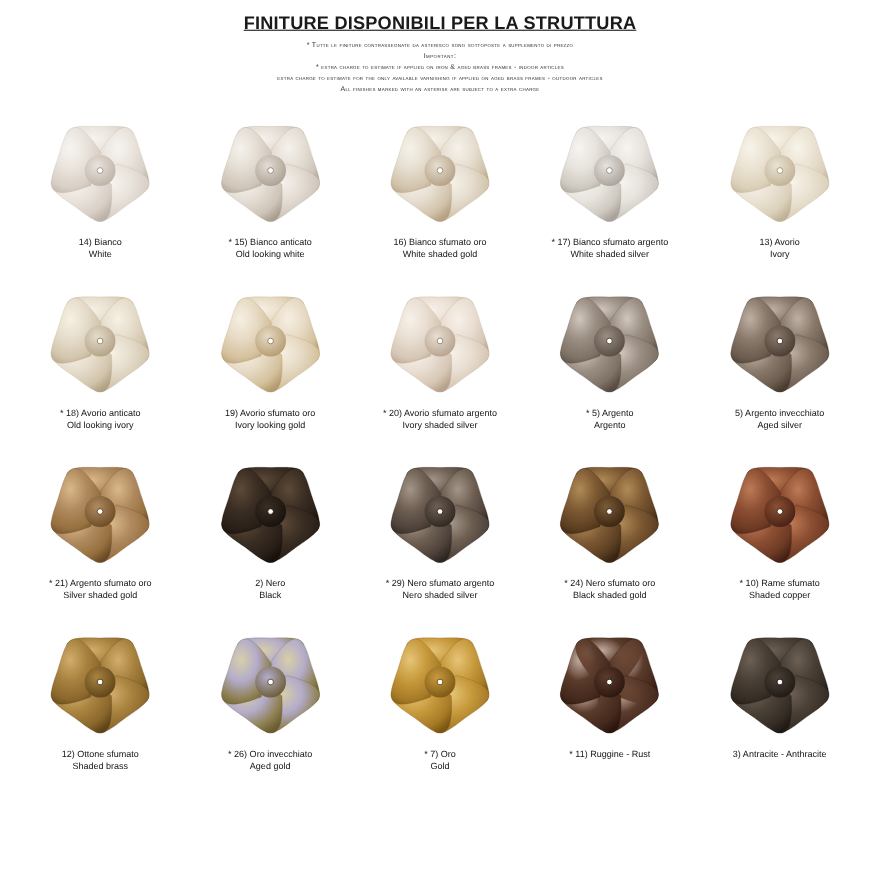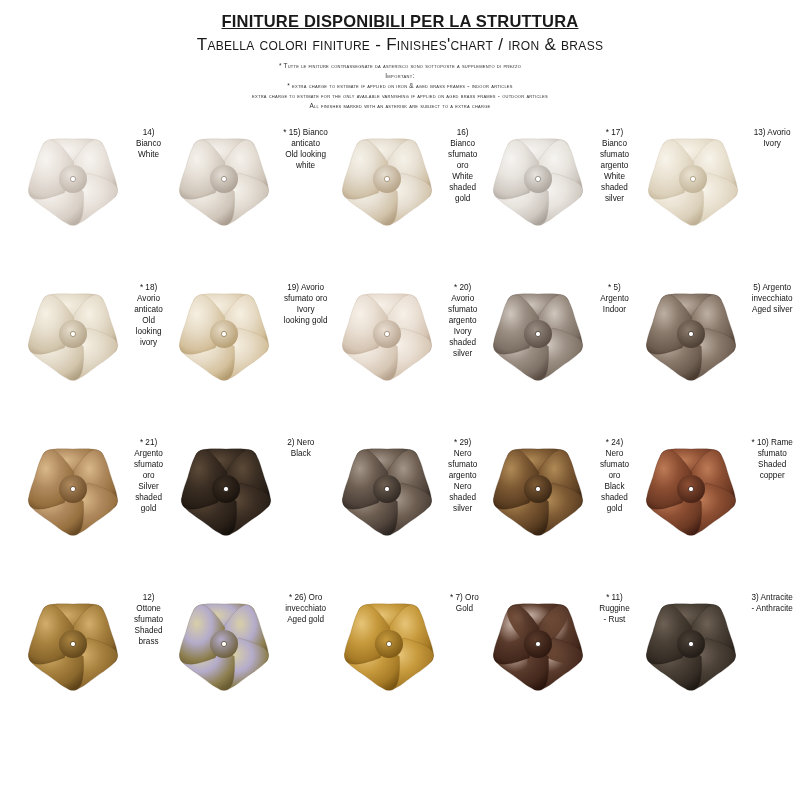--- a/index.html
+++ b/index.html
@@ -63,21 +63,22 @@
   .grid {
     margin-top: 14px;
     display: grid;
     grid-template-columns: repeat(5, 1fr);
     grid-template-rows: repeat(4, 155px);
     row-gap: 0px;
     column-gap: 0px;
   }
   .cell {
     display: flex;
-    flex-direction: row;
+    flex-direction: column;
+    align-items: center;
     justify-content: flex-start;
   }
   .flower-wrap {
     width: 122px;
     height: 112px;
     position: relative;
     display: flex;
     align-items: center;
     justify-content: center;
   }
@@ -92,21 +93,20 @@
   .caption .l2 { display: block; }
 
   svg.flower { display: block; }
 </style>
 </head>
 <body>
 
 <div class="page">
 
   <div class="title-main">FINITURE DISPONIBILI PER LA STRUTTURA</div>
-  <div class="title-sub">Tabella colori finiture - Finishes'chart / iron &amp; brass</div>
 
   <div class="notes">
     <div>* Tutte le finiture contrassegnate da asterisco sono sottoposte a supplemento di prezzo</div>
     <div class="n-imp">Important:</div>
     <div>* extra charge to estimate if applied on iron &amp; aged brass frames - indoor articles</div>
     <div>extra charge to estimate for the only available varnishing if applied on aged brass frames - outdoor articles</div>
     <div>All finishes marked with an asterisk are subject to a extra charge</div>
   </div>
 
   <div class="grid">
@@ -551,21 +551,21 @@
             </defs>
             <path d="M 74.64 49.00 C 107.76 8.20, 78.32 13.00, 59.00 13.00 C 39.68 13.00, 10.24 8.20, 43.36 49.00 Z" fill="url(#g8_0)" stroke="#584c43" stroke-width="0.5" stroke-opacity="0.45"></path>
             <path d="M 67.64 66.64 C 116.68 85.53, 103.01 59.01, 97.04 40.64 C 91.07 22.26, 86.54 -7.22, 57.97 36.89 Z" fill="url(#g8_1)" stroke="#584c43" stroke-width="0.5" stroke-opacity="0.45"></path>
             <path d="M 48.70 65.43 C 45.89 117.90, 66.88 96.72, 82.51 85.36 C 98.14 74.00, 124.78 60.58, 74.00 47.04 Z" fill="url(#g8_2)" stroke="#584c43" stroke-width="0.5" stroke-opacity="0.45"></path>
             <path d="M 44.00 47.04 C -6.78 60.58, 19.86 74.00, 35.49 85.36 C 51.12 96.72, 72.11 117.90, 69.30 65.43 Z" fill="url(#g8_3)" stroke="#584c43" stroke-width="0.5" stroke-opacity="0.45"></path>
             <path d="M 60.03 36.89 C 31.46 -7.22, 26.93 22.26, 20.96 40.64 C 14.99 59.01, 1.32 85.53, 50.36 66.64 Z" fill="url(#g8_4)" stroke="#584c43" stroke-width="0.5" stroke-opacity="0.45"></path>
             <circle cx="59" cy="53" r="14" fill="url(#gc8)"></circle>
             <circle cx="59" cy="53" r="2.6" fill="#ffffff" stroke="#473d35" stroke-width="0.8"></circle>
           </svg>
         </div>
-        <div class="caption"><span>* 5) Argento</span><span class="l2">Indoor</span></div>
+        <div class="caption"><span>* 5) Argento</span><span class="l2">Argento</span></div>
       </div>
       <div class="cell">
         <div class="flower-wrap">
           <svg class="flower" width="118" height="110" viewBox="0 0 118 110">
             <defs>
               <radialGradient id="g9_0" cx="38%" cy="32%" r="78%">
                 <stop offset="0" stop-color="#bdb0a3"></stop>
                 <stop offset="0.42" stop-color="#8a7a6c"></stop>
                 <stop offset="0.78" stop-color="#6d5d50"></stop>
                 <stop offset="1" stop-color="#4a3c31"></stop>

